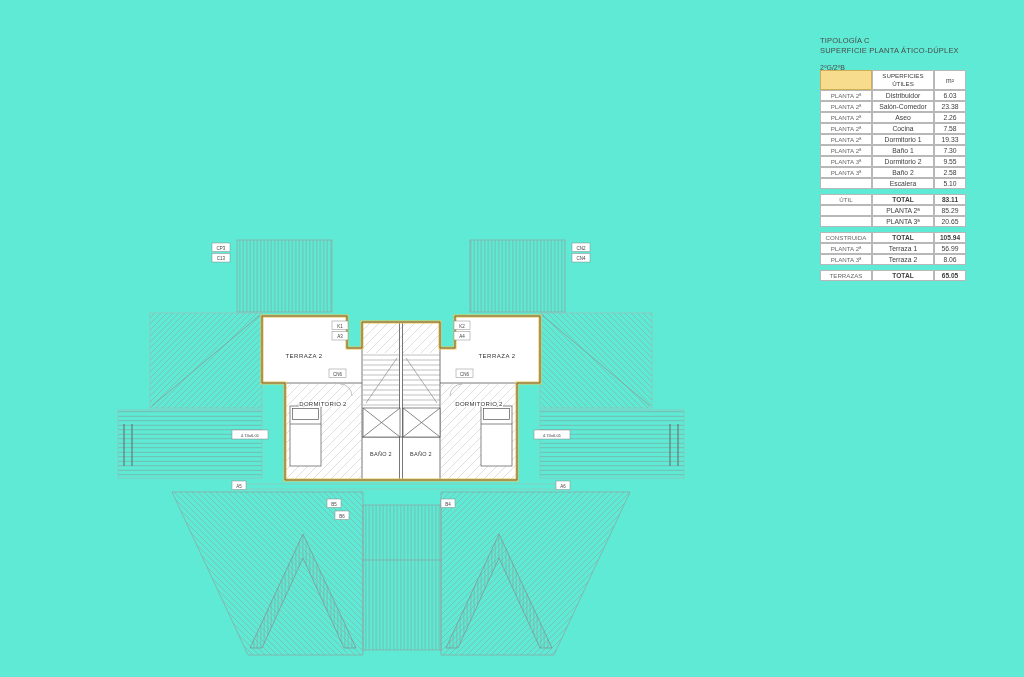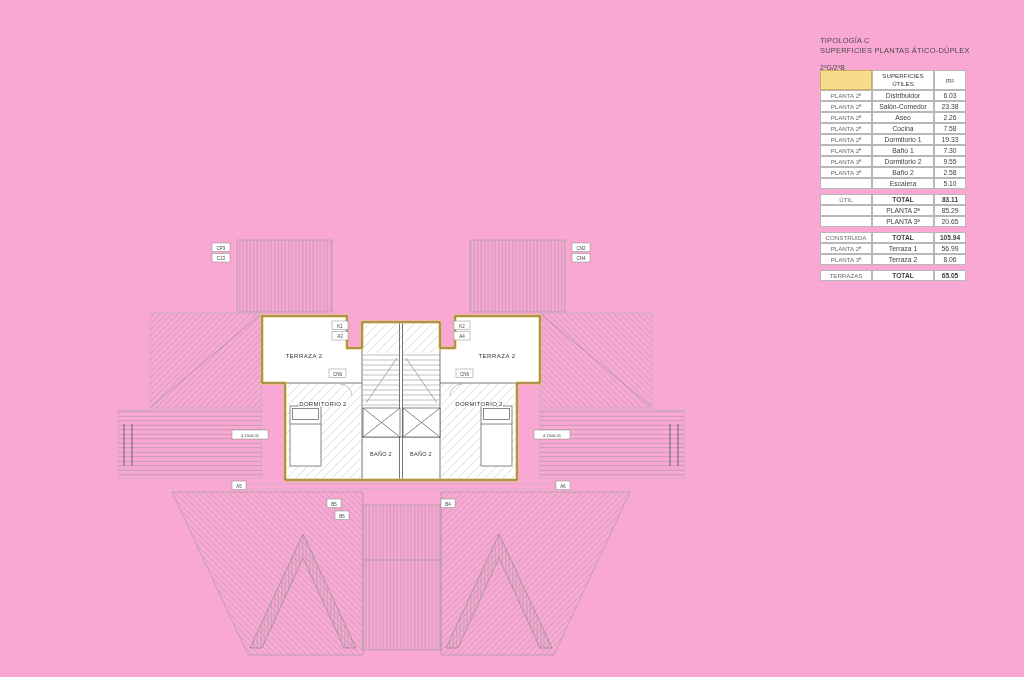--- a/index.html
+++ b/index.html
@@ -1,18 +1,18 @@
 <!DOCTYPE html>
 <html><head>
 <meta charset="utf-8">
 <style>
   * { margin:0; padding:0; box-sizing:border-box; }
   html,body { background:#ffffff; }
   body { font-family:"Liberation Sans", sans-serif; }
-  .sheet { position:relative; width:1024px; height:677px; background:#f9a8d4; overflow:hidden; }
+  .sheet { position:relative; width:1024px; height:677px; background:#5eead4; overflow:hidden; }
   .plan-svg { position:absolute; left:0; top:0; width:1024px; height:677px; }
 
   
   .tblock { position:absolute; left:820px; top:36px; width:180px; color:#4a4a4a; }
   .tb-line { font-size:7.5px; letter-spacing:.2px; line-height:10px; }
   .tb-ref  { font-size:7px; margin-top:8px; }
 
   
   .atable { position:absolute; left:820px; top:70px; width:148px; font-size:7px; color:#3d3d3d; }
   .trow { display:flex; }
@@ -211,21 +211,21 @@
         </g>
       <g>
           <rect x="441" y="499" width="14" height="8.5" fill="#fff" stroke="#888" stroke-width="0.5"></rect>
           <text x="448" y="505.5">B4</text>
         </g>
     </g>
   </svg>
 
   <div class="tblock">
     <div class="tb-line">TIPOLOGÍA C</div>
-    <div class="tb-line">SUPERFICIES PLANTAS ÁTICO-DÚPLEX</div>
+    <div class="tb-line">SUPERFICIE PLANTA ÁTICO-DÚPLEX</div>
     <div class="tb-ref">2ºG/2ºB</div>
   </div>
 
   <div class="atable">
     <div class="trow hdr">
       <span class="c1"></span>
       <span class="c2">
         <span>SUPERFICIES</span>
         <span>ÚTILES</span>
       </span>

